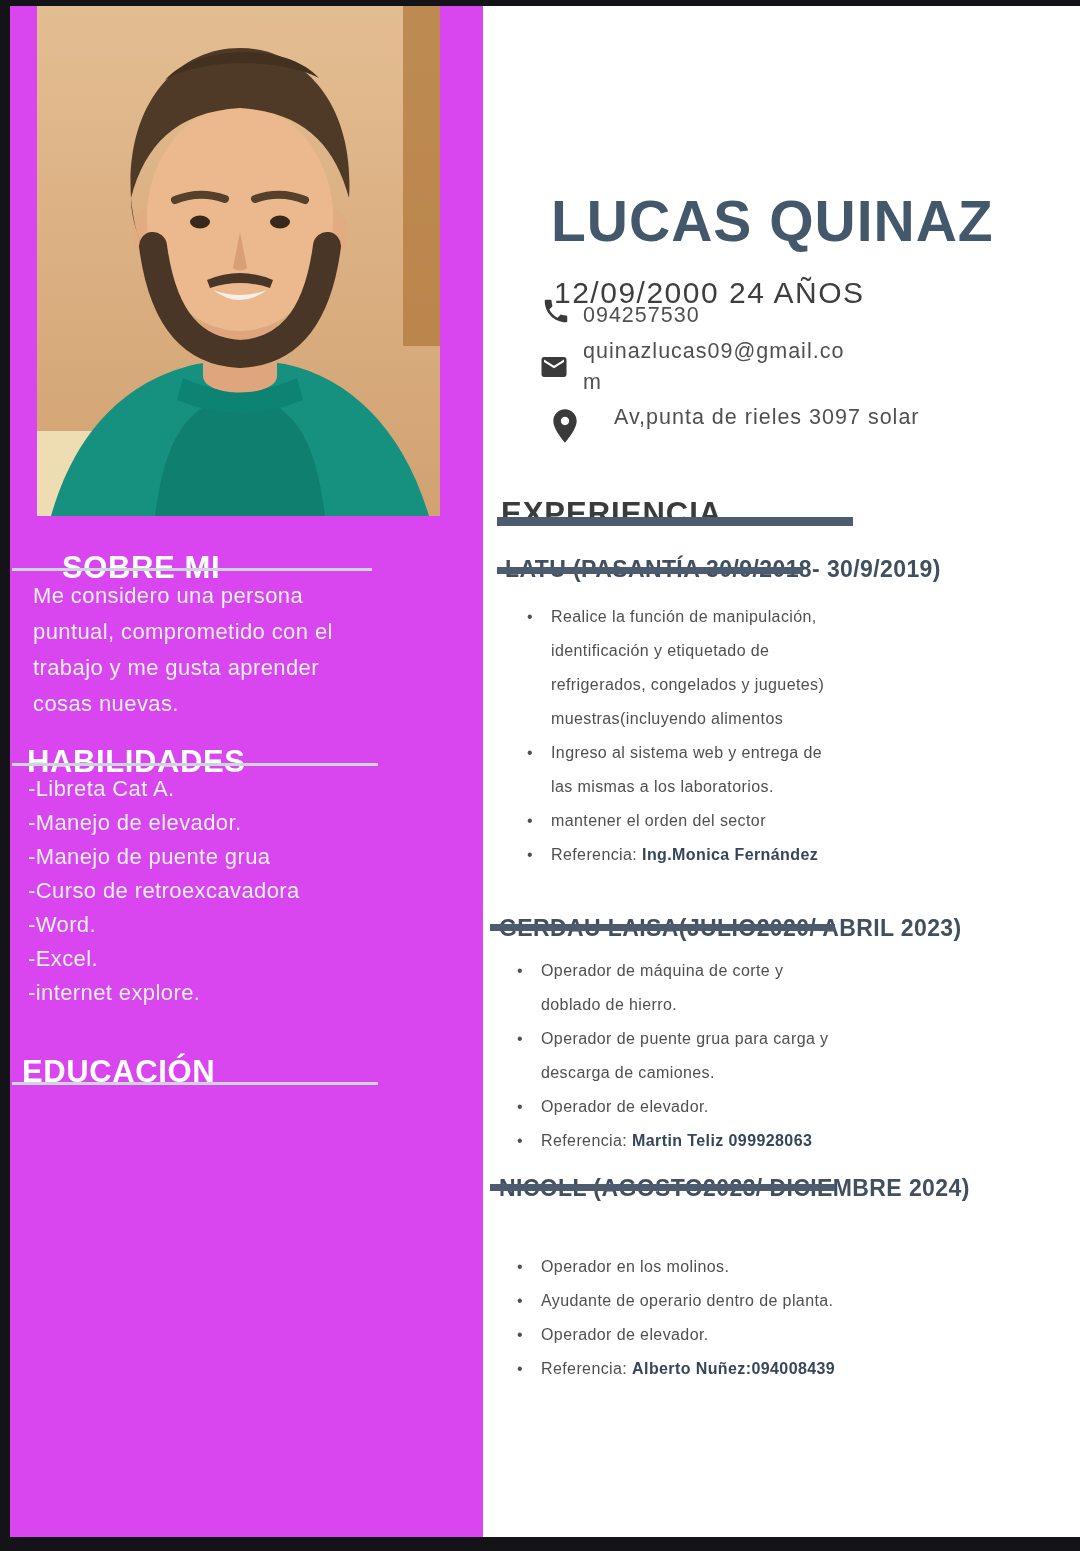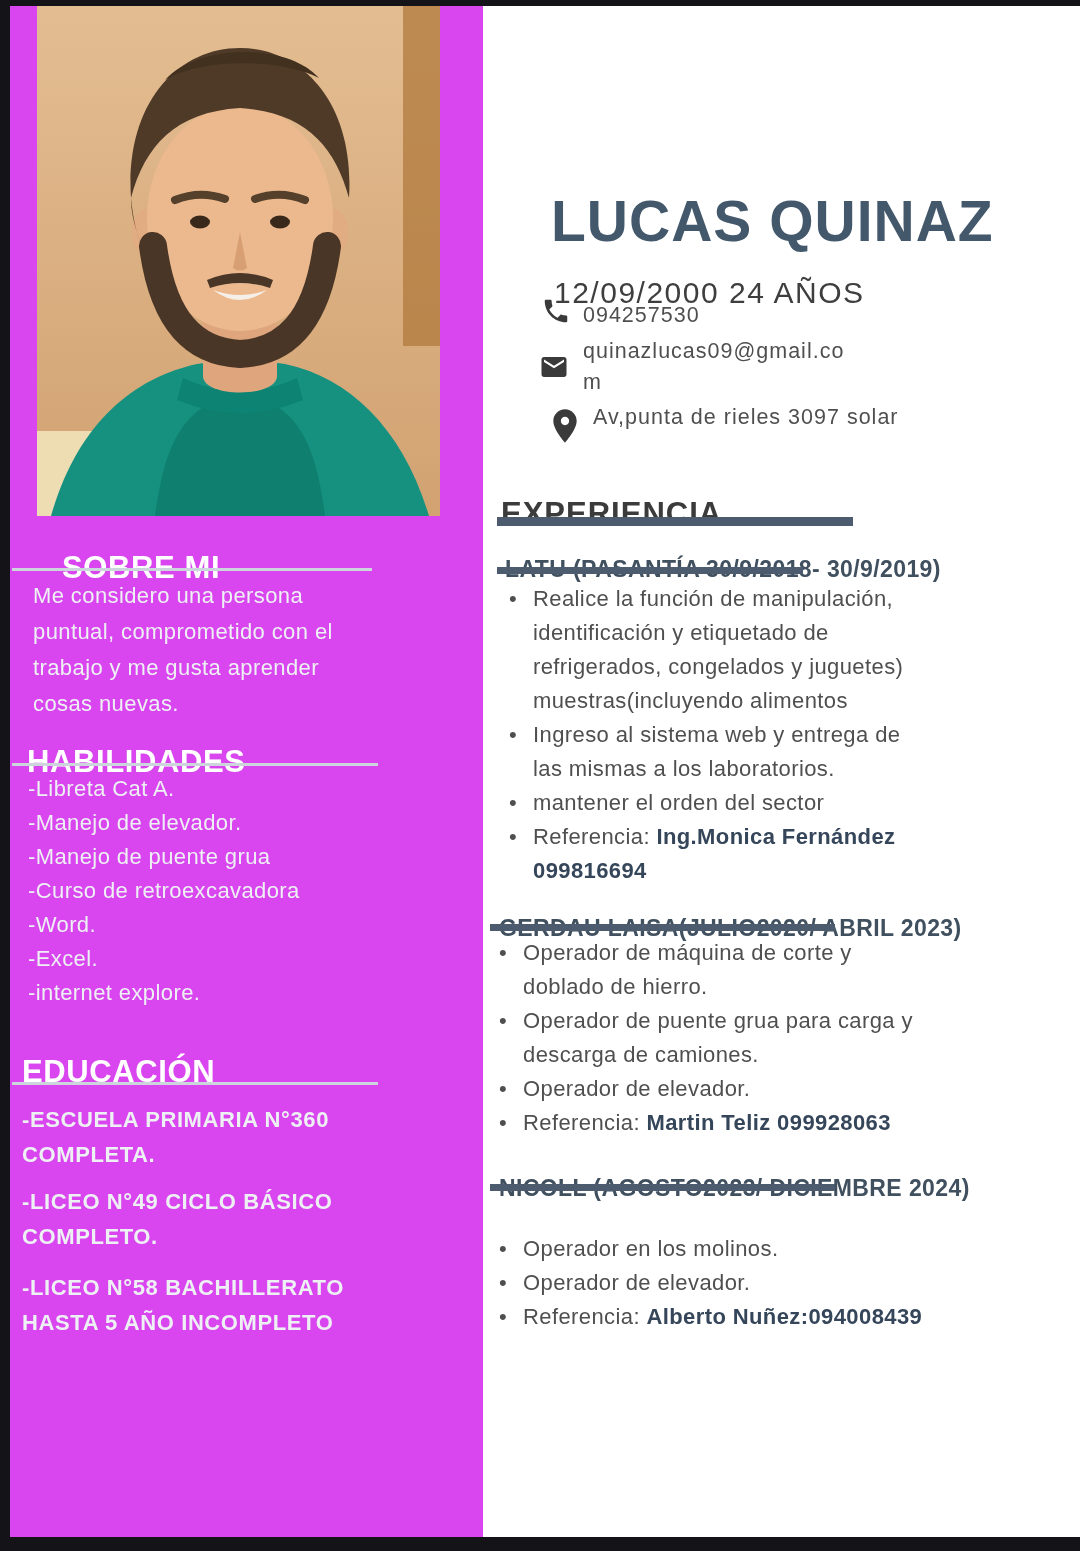--- a/index.html
+++ b/index.html
@@ -77,21 +77,21 @@
   .ct-text{
     position:absolute;color:#4f4f4f;font-size:21.5px;letter-spacing:1px;
   }
   .ct-text .line{line-height:31px;white-space:nowrap;}
 
   .phone-icon{left:58px;top:290px;width:30px;height:30px;}
   .phone-text{left:100px;top:294px;}
   .mail-icon{left:54px;top:346px;width:34px;height:30px;}
   .mail-text{left:100px;top:330px;}
   .pin-icon{left:62px;top:394px;width:40px;height:52px;}
-  .pin-text{left:110px;top:396px;}
+  .pin-text{left:131px;top:396px;}
 
   .exp-title{
     position:absolute;left:18px;top:464px;
     font-size:31px;font-weight:bold;color:#3b3b3b;letter-spacing:1px;
     white-space:nowrap;
   }
   .bar{position:absolute;background:#4c5c6e;}
   .exp-bar{left:14px;top:511px;width:356px;height:9px;}
 
   .job-heading{
@@ -100,22 +100,22 @@
     letter-spacing:.4px;white-space:nowrap;
   }
   .job0-heading{left:14px;top:527px;}
   .job0-bar{left:14px;top:561px;width:306px;height:7px;}
   .job1-heading{left:16px;top:886px;}
   .job1-bar{left:7px;top:918px;width:345px;height:7px;}
   .job2-heading{left:16px;top:1146px;}
   .job2-bar{left:7px;top:1178px;width:345px;height:7px;}
 
   .bullets{
-    position:absolute;list-style:none;margin:0;padding:0;
-    color:#4f4f4f;font-size:22px;letter-spacing:.4px;width:540px;
+    position:absolute;list-style:none;margin:18px;padding:0;
+    color:#4f4f4f;font-size:16px;letter-spacing:.4px;width:540px;
   }
   .job0-bullets{left:24px;top:576px;}
   .job1-bullets{left:14px;top:930px;}
   .job2-bullets{left:14px;top:1226px;}
   .bullet{position:relative;padding-left:26px;}
   .bullet::before{
     content:"\2022";
     position:absolute;left:2px;top:0;line-height:34px;color:#4f4f4f;
   }
   .bullet .line{line-height:34px;white-space:nowrap;}
@@ -190,34 +190,20 @@
     <div class="line">-Manejo de elevador.</div>
     <div class="line">-Manejo de puente grua</div>
     <div class="line">-Curso de retroexcavadora</div>
     <div class="line">-Word.</div>
     <div class="line">-Excel.</div>
     <div class="line">-internet explore.</div>
   </div>
 
   <h2 class="sb-title edu-title">EDUCACIÓN</h2>
   <div class="sb-rule edu-rule"></div>
-  <div class="sb-text edu-list">
-    <div class="edu-item">
-      <div class="line">-ESCUELA PRIMARIA N°360</div>
-      <div class="line">COMPLETA.</div>
-    </div>
-    <div class="edu-item">
-      <div class="line">-LICEO N°49 CICLO BÁSICO</div>
-      <div class="line">COMPLETO.</div>
-    </div>
-    <div class="edu-item edu-item-3">
-      <div class="line">-LICEO N°58 BACHILLERATO</div>
-      <div class="line">HASTA 5 AÑO INCOMPLETO</div>
-    </div>
-  </div>
 </aside>
 
 <main class="main">
 
   <h1 class="name">LUCAS QUINAZ</h1>
   <div class="birth">12/09/2000 24 AÑOS</div>
 
   <span class="contact-icon phone-icon">
     <svg viewBox="0 0 24 24" width="30" height="30">
         <path d="M6.62 10.79c1.44 2.83 3.76 5.14 6.59 6.59l2.2-2.21c.27-.27.67-.36 1.02-.24 1.12.37 2.33.57 3.57.57.55 0 1 .45 1 1V20c0 .55-.45 1-1 1-9.39 0-17-7.61-17-17 0-.55.45-1 1-1h3.5c.55 0 1 .45 1 1 0 1.25.2 2.45.57 3.57.11.35.03.74-.25 1.02l-2.2 2.2z"></path>
@@ -260,21 +246,20 @@
     </li>
     <li class="bullet">
       <div class="line">Ingreso al sistema web y entrega de</div>
       <div class="line">las mismas a los laboratorios.</div>
     </li>
     <li class="bullet">
       <div class="line">mantener el orden del sector</div>
     </li>
     <li class="bullet">
       <div class="line"><span>Referencia: </span><b>Ing.Monica Fernández</b></div>
-      <div class="line"><b>099816694</b></div>
     </li>
   </ul>
 
   <h3 class="job-heading job1-heading">GERDAU LAISA(JULIO2020/ ABRIL 2023)</h3>
   <div class="bar job1-bar"></div>
   <ul class="bullets job1-bullets">
     <li class="bullet">
       <div class="line">Operador de máquina de corte y</div>
       <div class="line">doblado de hierro.</div>
     </li>
@@ -290,20 +275,23 @@
     </li>
   </ul>
 
   <h3 class="job-heading job2-heading">NICOLL (AGOSTO2023/ DICIEMBRE 2024)</h3>
   <div class="bar job2-bar"></div>
   <ul class="bullets job2-bullets">
     <li class="bullet">
       <div class="line">Operador en los molinos.</div>
     </li>
     <li class="bullet">
+      <div class="line">Ayudante de operario dentro de planta.</div>
+    </li>
+    <li class="bullet">
       <div class="line">Operador de elevador.</div>
     </li>
     <li class="bullet">
       <div class="line"><span>Referencia: </span><b>Alberto Nuñez:094008439</b></div>
     </li>
   </ul>
 
 </main>
 
 </body></html>

